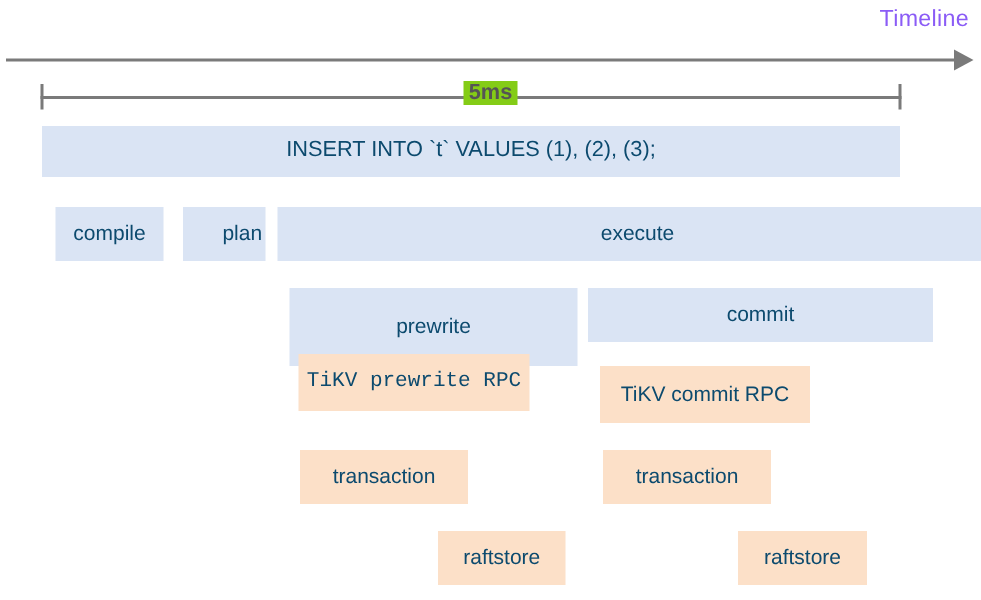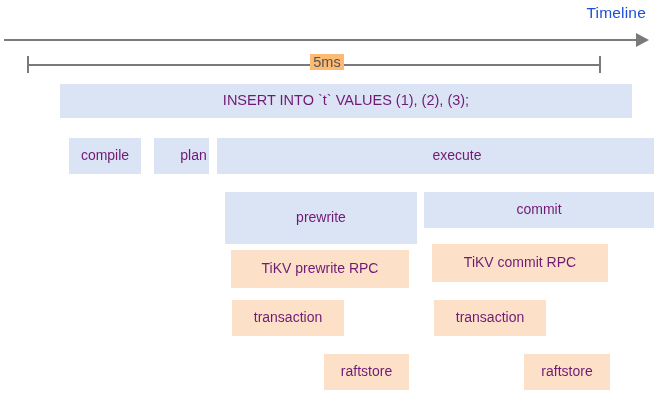--- a/index.html
+++ b/index.html
@@ -18,21 +18,21 @@
     background: #ffffff;
     overflow: hidden;
   }
 
   
   .timeline-label {
     position: absolute;
     right: 8px;
     top: 4px;
     font-size: 15.5px;
-    color: #1d4ed8;
+    color: #8b5cf6;
     letter-spacing: 0.2px;
     white-space: nowrap;
   }
   .axis-line {
     position: absolute;
     left: 4px;
     top: 39px;
     width: 636px;
     height: 2px;
     background: #7a7a7a;
@@ -70,37 +70,37 @@
     position: absolute;
     top: 54px;
     left: 0;
     width: 654px;
     text-align: center;
     font-size: 14.5px;
     color: #555555;
     pointer-events: none;
   }
   .ruler-caption span {
-    background: #fdba74;
+    background: #84cc16;
     padding: 0 3px;
+    font-weight: bold;
   }
 
   
   .bar {
     position: absolute;
     display: flex;
     align-items: center;
     justify-content: center;
     font-size: 14px;
-    color: #701a75;
+    color: #0c4a6e;
     box-sizing: border-box;
     text-align: center;
     white-space: nowrap;
     line-height: 1.1;
-    margin-left: 32px;
   }
   .bar.blue   { background: #dae4f4; }
   .bar.orange { background: #fce0c8; }
   .bar.sql    { font-size: 14.5px; }
 </style>
 </head>
 <body>
 
 <div id="canvas">
 
@@ -128,24 +128,24 @@
       </div>
       <div class="bar blue" style="left: 185px; top: 138px; width: 480px; height: 36px;">
         <span>execute</span>
       </div>
       <div class="bar blue" style="left: 193px; top: 192px; width: 192px; height: 52px;">
         <span>prewrite</span>
       </div>
       <div class="bar blue" style="left: 392px; top: 192px; width: 230px; height: 36px;">
         <span>commit</span>
       </div>
-      <div class="bar orange" style="left: 199px; top: 250px; width: 178px; height: 38px;">
+      <div class="bar orange" style="left: 199px; top: 236px; width: 154px; height: 38px; font-family: Liberation Mono, monospace;">
         <span>TiKV prewrite RPC</span>
       </div>
-      <div class="bar orange" style="left: 400px; top: 244px; width: 176px; height: 38px;">
+      <div class="bar orange" style="left: 400px; top: 244px; width: 140px; height: 38px;">
         <span>TiKV commit RPC</span>
       </div>
       <div class="bar orange" style="left: 200px; top: 300px; width: 112px; height: 36px;">
         <span>transaction</span>
       </div>
       <div class="bar orange" style="left: 402px; top: 300px; width: 112px; height: 36px;">
         <span>transaction</span>
       </div>
       <div class="bar orange" style="left: 292px; top: 354px; width: 85px; height: 36px;">
         <span>raftstore</span>

